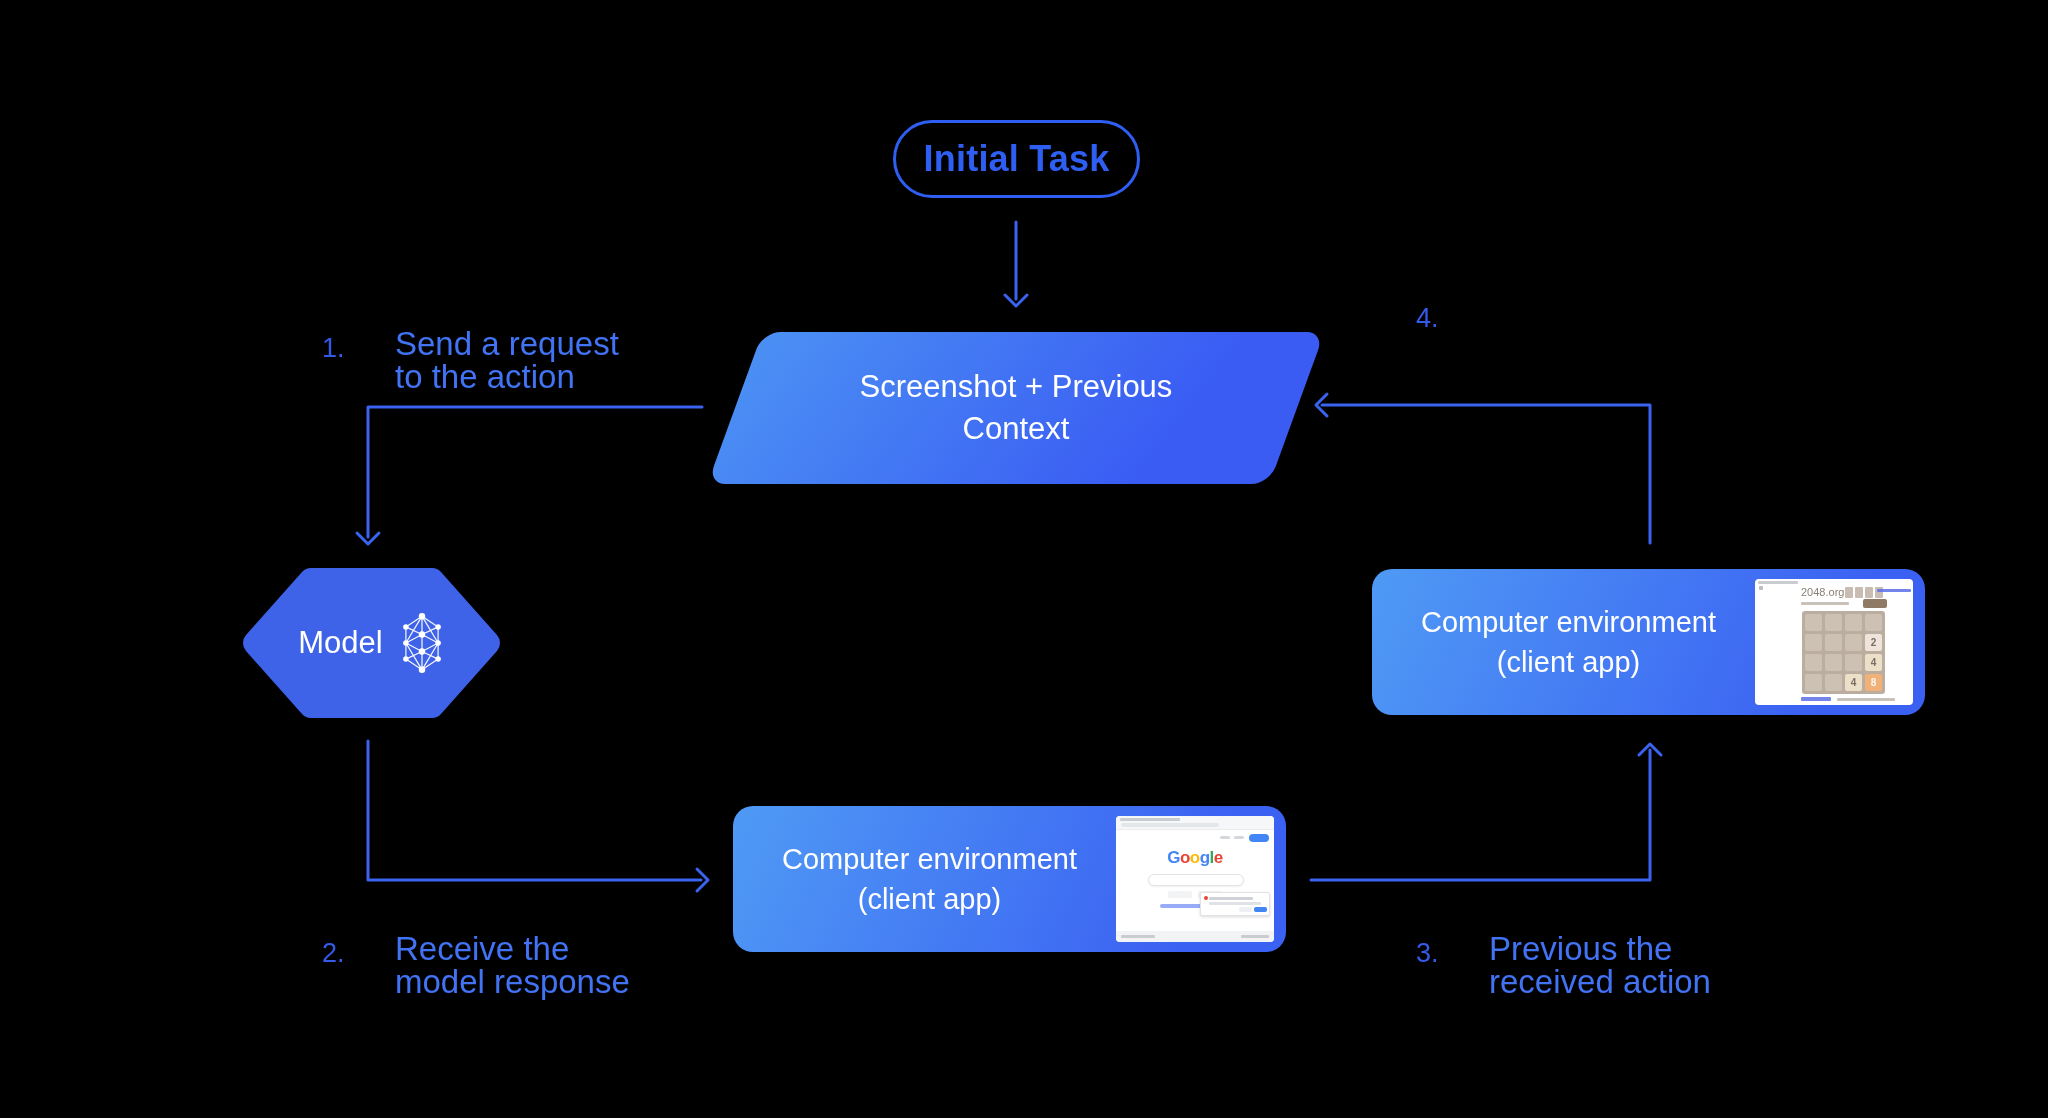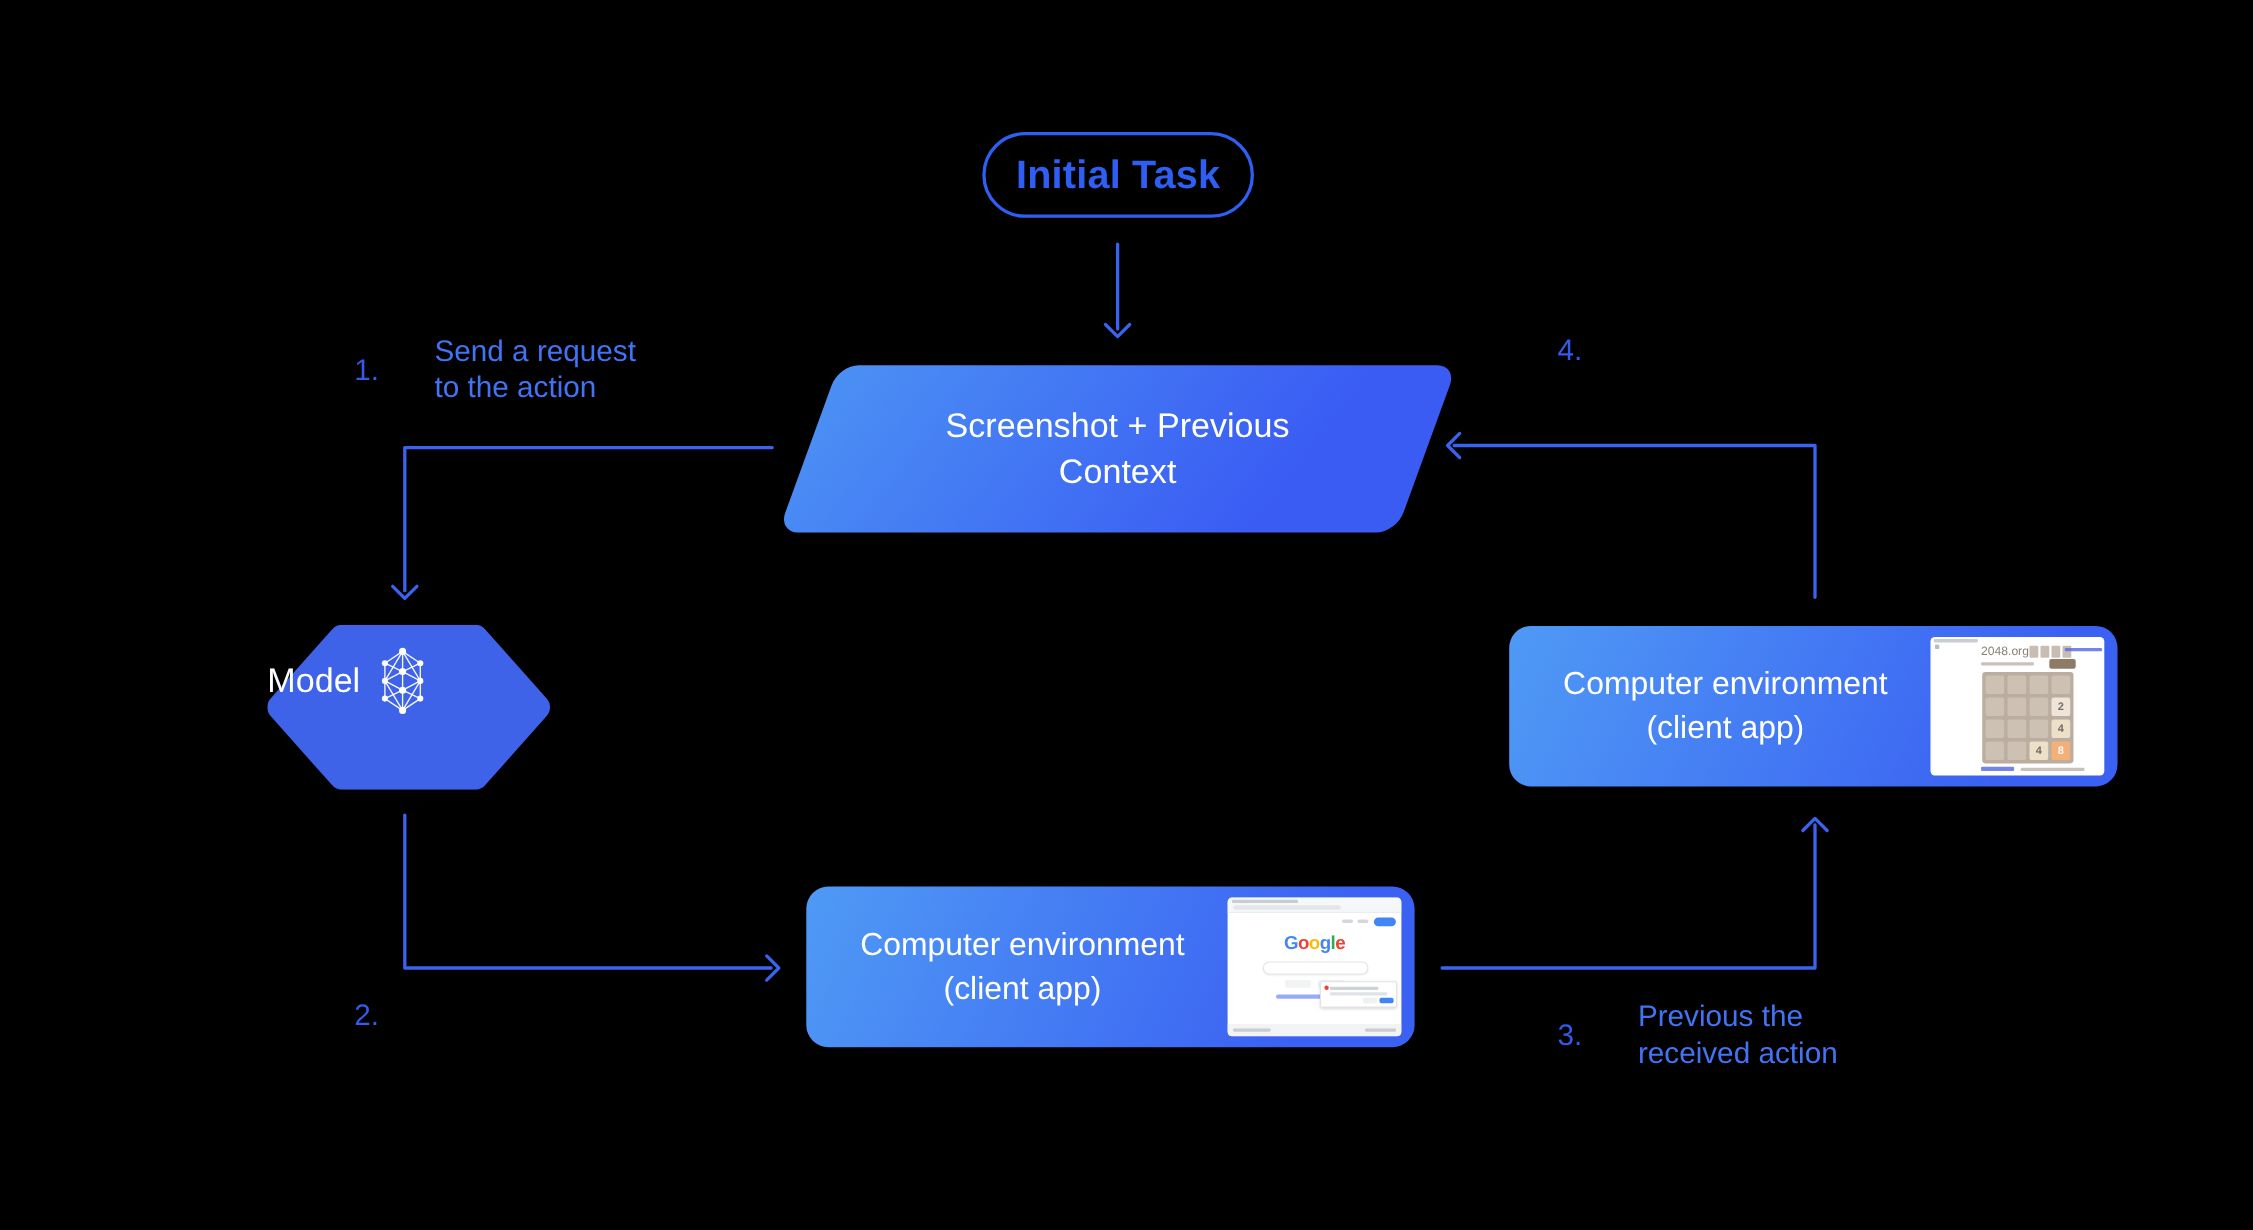--- a/index.html
+++ b/index.html
@@ -20,22 +20,22 @@
   
   .para{position:absolute;left:735px;top:332px;width:562px;height:152px;
         transform:skewX(-20deg);border-radius:18px;
         background:linear-gradient(112deg,#4b90f4 0%,#3a5cf3 78%);
         display:flex;align-items:center;justify-content:center;}
   .para-inner{transform:skewX(20deg);color:#fff;font-size:31px;line-height:42px;
         text-align:center;max-width:400px;}
 
   
   .hex-svg{position:absolute;left:243px;top:568px;width:257px;height:150px;}
-  .hex-content{position:absolute;left:243px;top:544px;width:257px;height:150px;
-        display:flex;align-items:center;gap:16px;color:#fff;}
+  .hex-content{position:absolute;left:243px;top:568px;width:257px;height:150px;
+        display:flex;align-items:center;justify-content:center;gap:16px;color:#fff;}
   .hex-content .hex-label{font-size:31px;}
   .nn-icon{width:46px;height:62px;}
   .nn-icon line{stroke:#fff;stroke-width:1.6;opacity:.95;}
   .nn-icon circle{fill:#fff;}
 
   
   .envbox{position:absolute;width:553px;height:146px;border-radius:20px;
         background:linear-gradient(115deg,#4f9af5 0%,#3b61f2 82%);
         display:flex;align-items:center;box-sizing:border-box;padding:10px 12px 10px 10px;}
   .envbox-bottom{left:733px;top:806px;}
@@ -86,21 +86,21 @@
         gap:3px;padding:3px;box-sizing:border-box;}
   .t-grid .cell{background:#cdc1b4;border-radius:2px;display:flex;align-items:center;justify-content:center;
         font-size:10px;font-weight:700;color:#776e65;}
   .t-botlink{position:absolute;left:46px;bottom:4px;width:30px;height:3px;background:#5c6fe8;border-radius:1px;
         border-bottom:1px solid #5c6fe8;opacity:.85;}
   .t-bottxt{position:absolute;left:82px;bottom:4px;width:58px;height:3px;background:#c8c2ba;border-radius:1px;}
 
   
   .step{position:absolute;display:flex;align-items:center;}
   .step-num{width:73px;font-size:27px;font-weight:500;color:#3559e9;}
-  .step-text{font-size:27px;line-height:33px;color:#4173f4;}
+  .step-text{font-size:33px;line-height:33px;color:#4173f4;margin-top:24px;}
   .step-text span{display:block;}
   .step-1{left:322px;top:303px;}
   .step-2{left:322px;top:908px;}
   .step-3{left:1416px;top:908px;}
   .step-4{left:1416px;top:303px;}
 </style>
 </head>
 <body>
 
 <div class="stage">
@@ -253,20 +253,24 @@
 
   <div class="step step-1">
     <span class="step-num">1.</span>
     <span class="step-text">
       <span>Send a request</span>
       <span>to the action</span>
     </span>
   </div>
   <div class="step step-2">
     <span class="step-num">2.</span>
+    <span class="step-text">
+      <span>Receive the</span>
+      <span>model response</span>
+    </span>
   </div>
   <div class="step step-3">
     <span class="step-num">3.</span>
     <span class="step-text">
       <span>Previous the</span>
       <span>received action</span>
     </span>
   </div>
   <div class="step step-4">
     <span class="step-num">4.</span>

